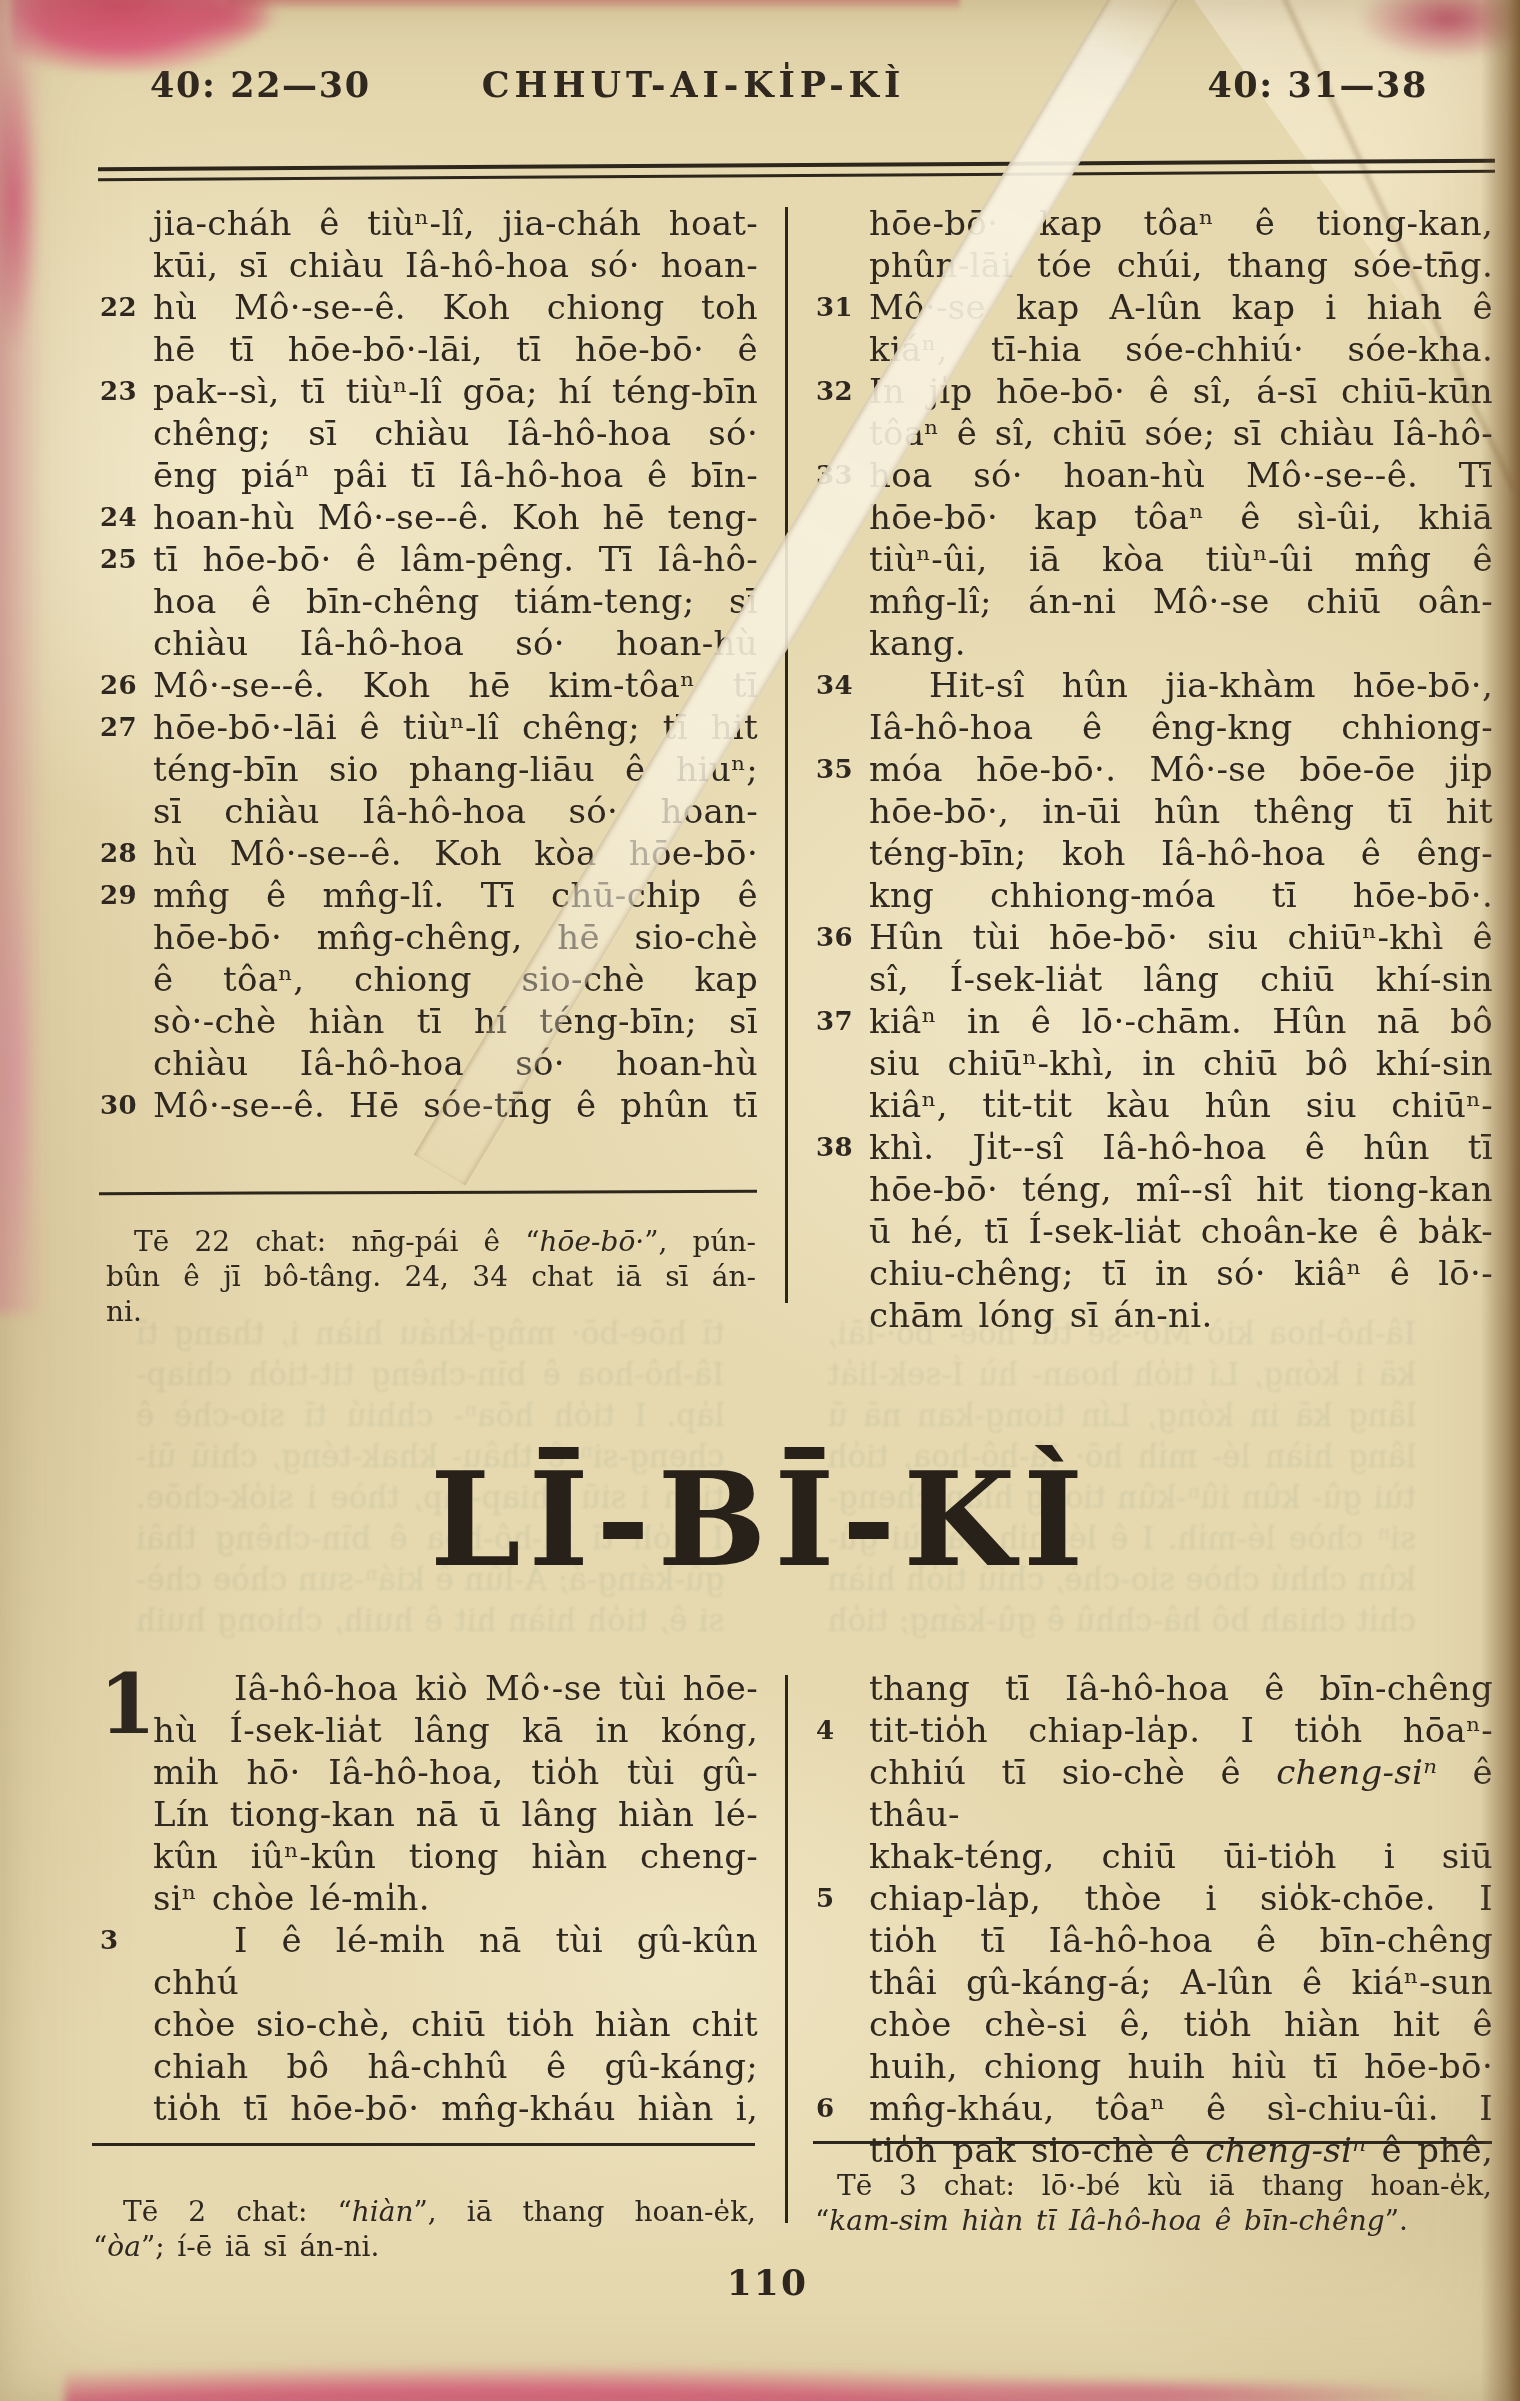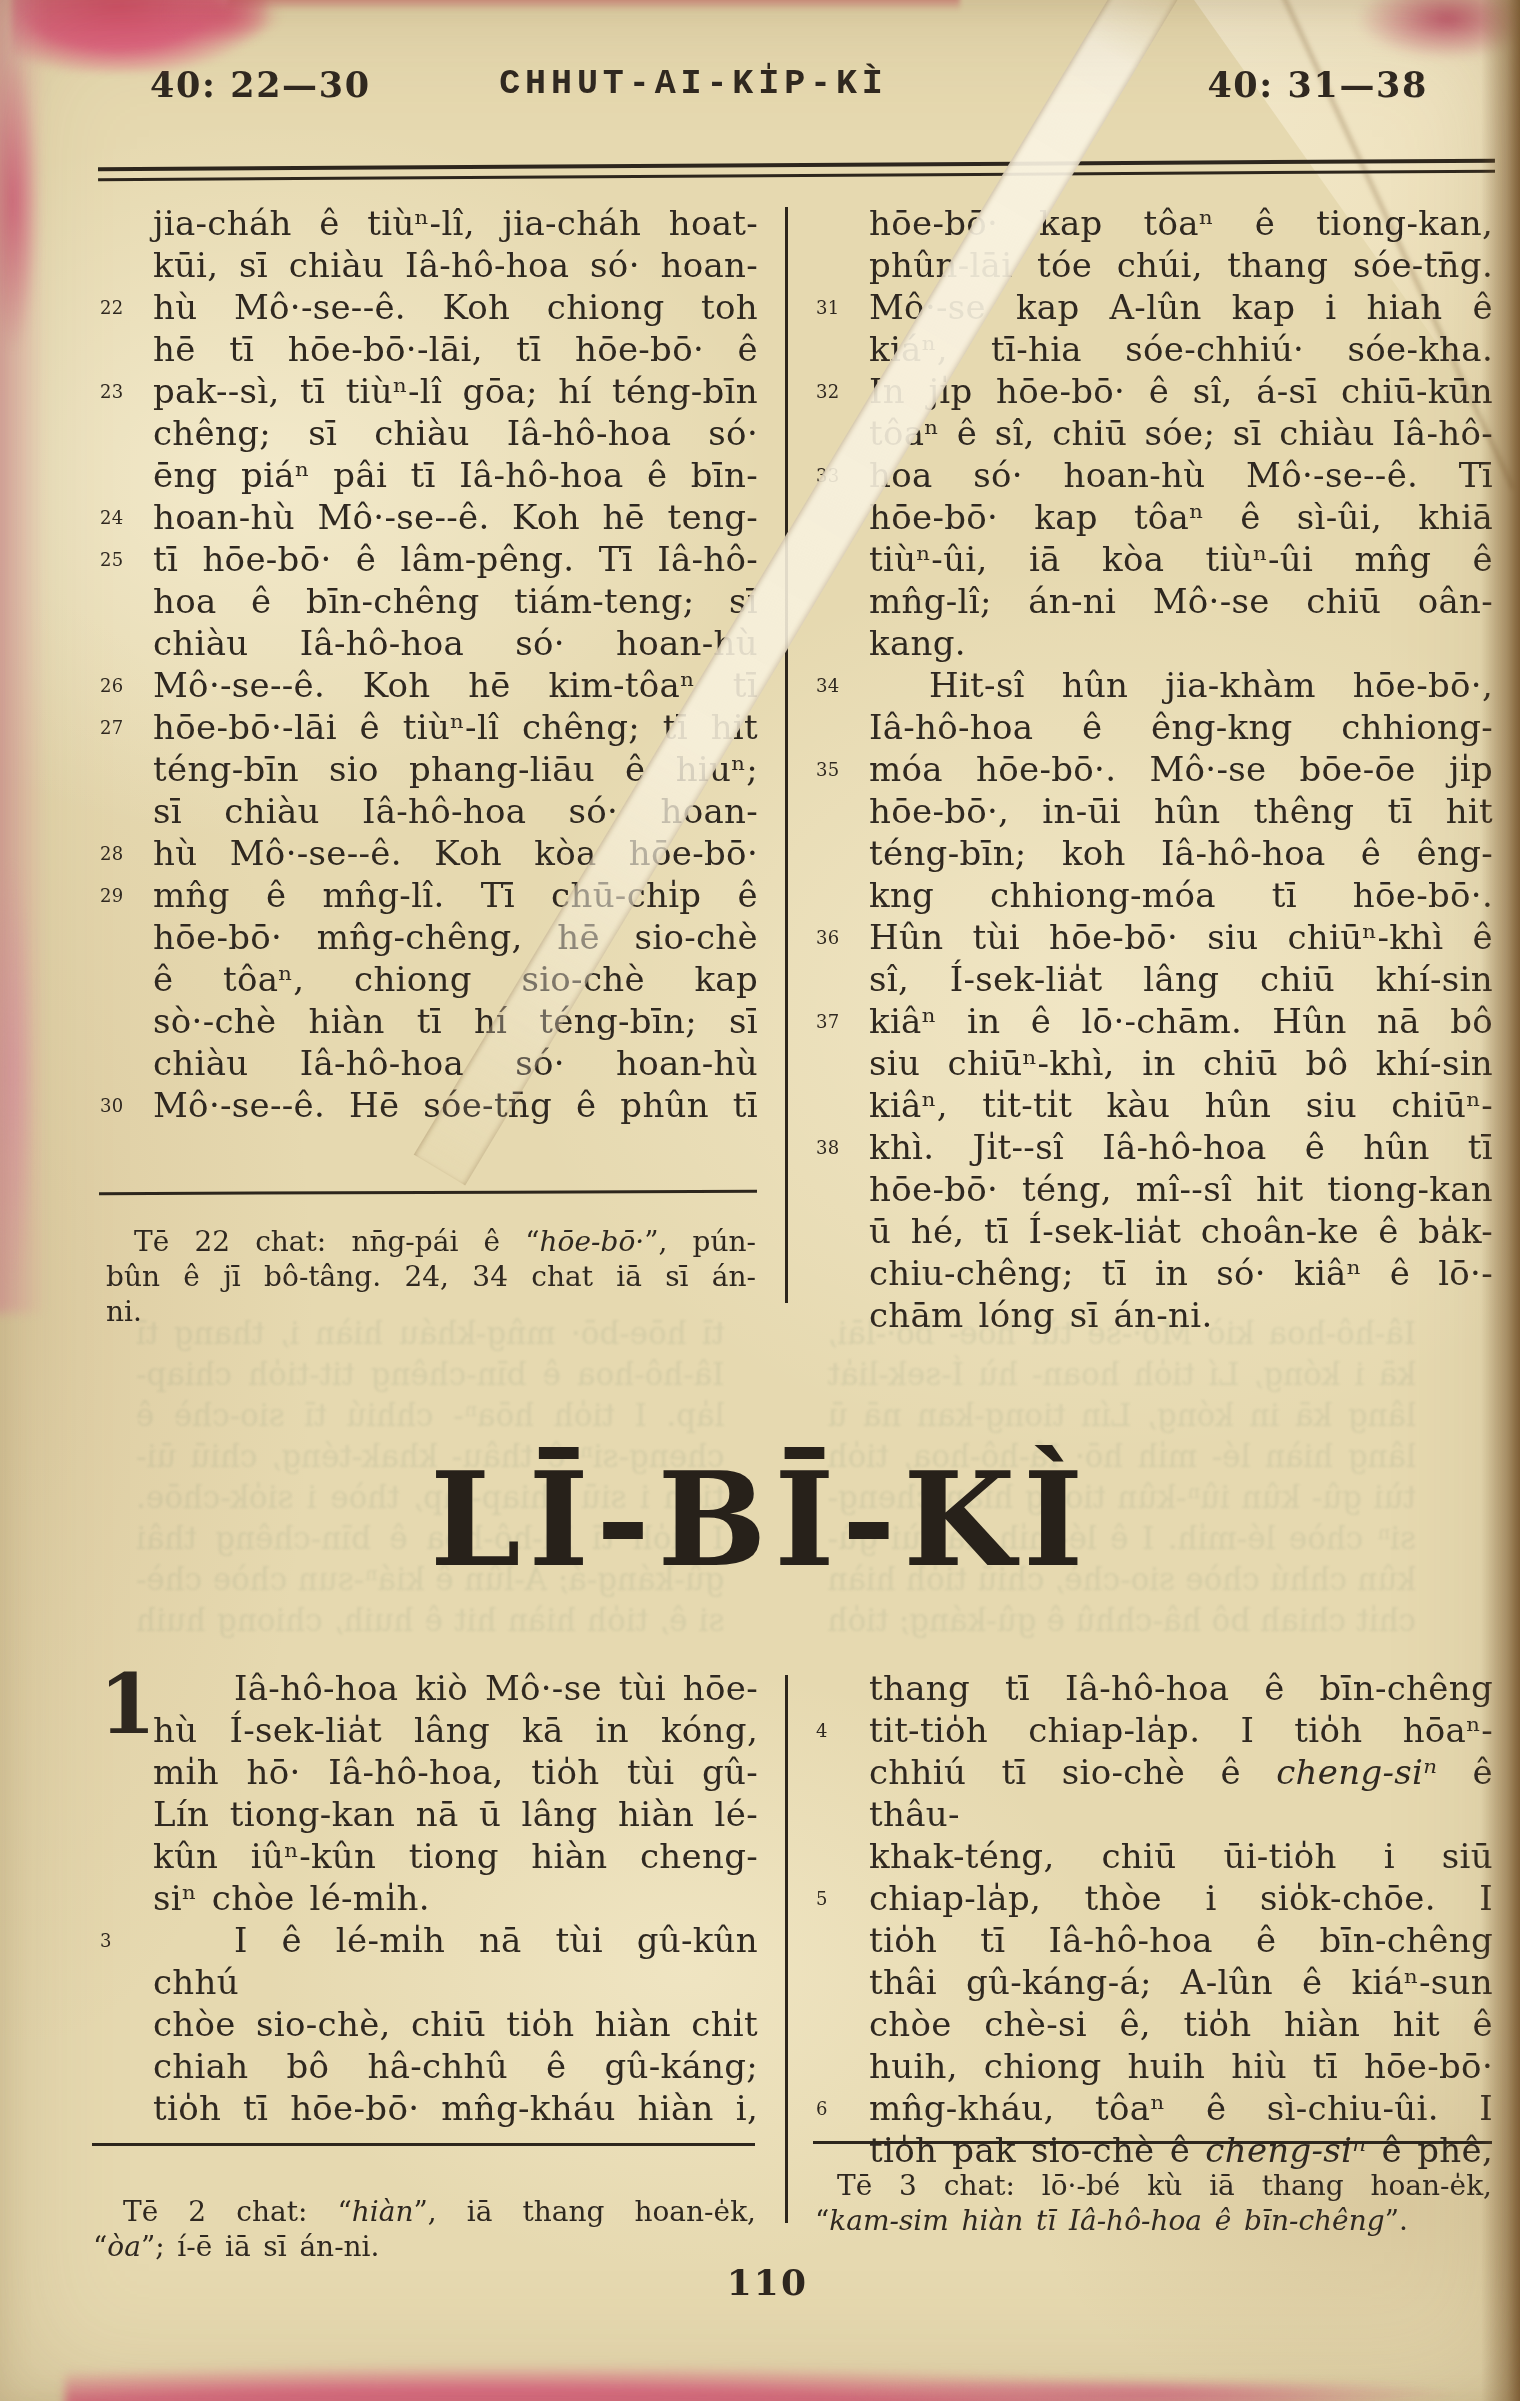--- a/index.html
+++ b/index.html
@@ -54,40 +54,40 @@
     box-shadow:inset 0 0 125px rgba(125,95,50,.26), inset 0 0 33px rgba(125,95,50,.16);}
   
   #ghost-showthrough{left:136px;top:1313px;width:1280px;height:339px;z-index:1;
     column-count:2;column-gap:103px;font-size:31px;line-height:41px;
     color:rgba(108,128,112,.13);transform:scaleX(-1);filter:blur(1.1px);
     overflow:hidden;text-align:justify;}
   
   .printed{position:absolute;z-index:3;}
   .hdr{top:64px;font-size:35px;font-weight:700;letter-spacing:1.6px;white-space:nowrap;}
   #hdr-left{left:102px;margin-left:48px;}
-  #hdr-center{left:0;width:1387px;text-align:center;letter-spacing:4.9px;font-family:Liberation Mono, monospace;}
+  #hdr-center{left:0;width:1387px;text-align:center;letter-spacing:4.9px;}
   #hdr-right{right:93px;}
   #header-rule{left:98px;top:163px;width:1397px;height:7px;
     border-top:4.3px solid #2d261d;border-bottom:3.8px solid #2d261d;transform:rotate(-0.35deg);}
   .vrule{width:2.7px;background:#2d261d;}
   #divider-top{left:785px;top:207px;height:1096px;}
   #divider-bottom{left:785px;top:1675px;height:548px;}
   .rule{background:#2d261d;height:3.3px;}
   #exo-foot-rule{left:99px;top:1191px;width:658px;transform:rotate(-0.2deg);}
   #lev-foot-rule-left{left:92px;top:2143px;width:663px;}
   #lev-foot-rule-right{left:813px;top:2141px;width:679px;}
   .col{font-size:34px;line-height:42px;letter-spacing:0.3px;}
   #exo-left{left:153px;top:202px;width:605px;}
   #exo-right{left:869px;top:202px;width:624px;}
   #lev-left{left:153px;top:1667px;width:605px;}
   #lev-right{left:869px;top:1667px;width:624px;}
   .tline{position:relative;min-height:42px;}
   .ltxt{display:block;text-align:justify;text-align-last:justify;word-spacing:3.8px;}
   .lastline .ltxt{text-align-last:left;}
-  .vnum{position:absolute;left:-53px;top:1.6px;font-size:18px;font-weight:400;line-height:39px;}
+  .vnum{position:absolute;left:-53px;top:1.6px;font-size:26px;font-weight:700;line-height:39px;}
   .chnum{position:absolute;left:-54px;top:-4.3px;font-size:82px;font-weight:700;line-height:82px;}
   .footnote{font-size:28px;line-height:35px;}
   .footnote .tline{min-height:35px;}
   #exo-footnote{left:106px;top:1224px;width:650px;}
   #lev-footnote-left{left:93px;top:2166px;width:663px;}
   #lev-footnote-right{left:815px;top:2168px;width:677px;}
   #book-title{top:1444px;left:0;width:1521px;text-align:center;
     font-size:129px;font-weight:700;letter-spacing:7.6px;color:#27211a;}
   #page-number{top:2261px;left:7px;width:1521px;text-align:center;
     font-size:36px;font-weight:700;letter-spacing:2.2px;}

